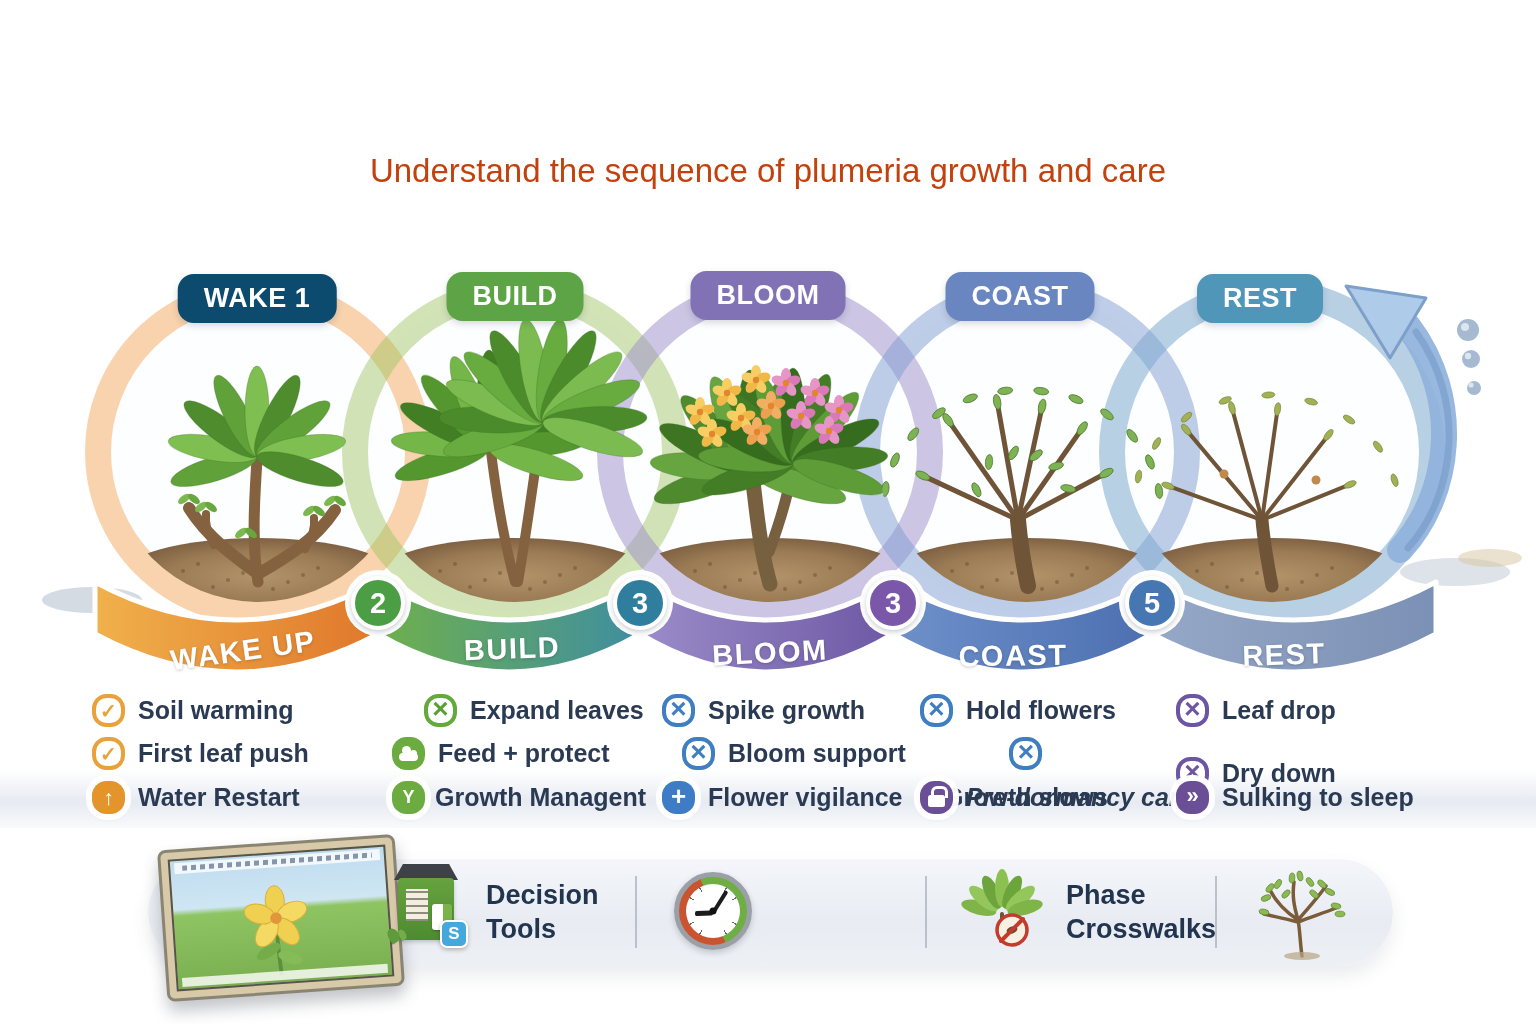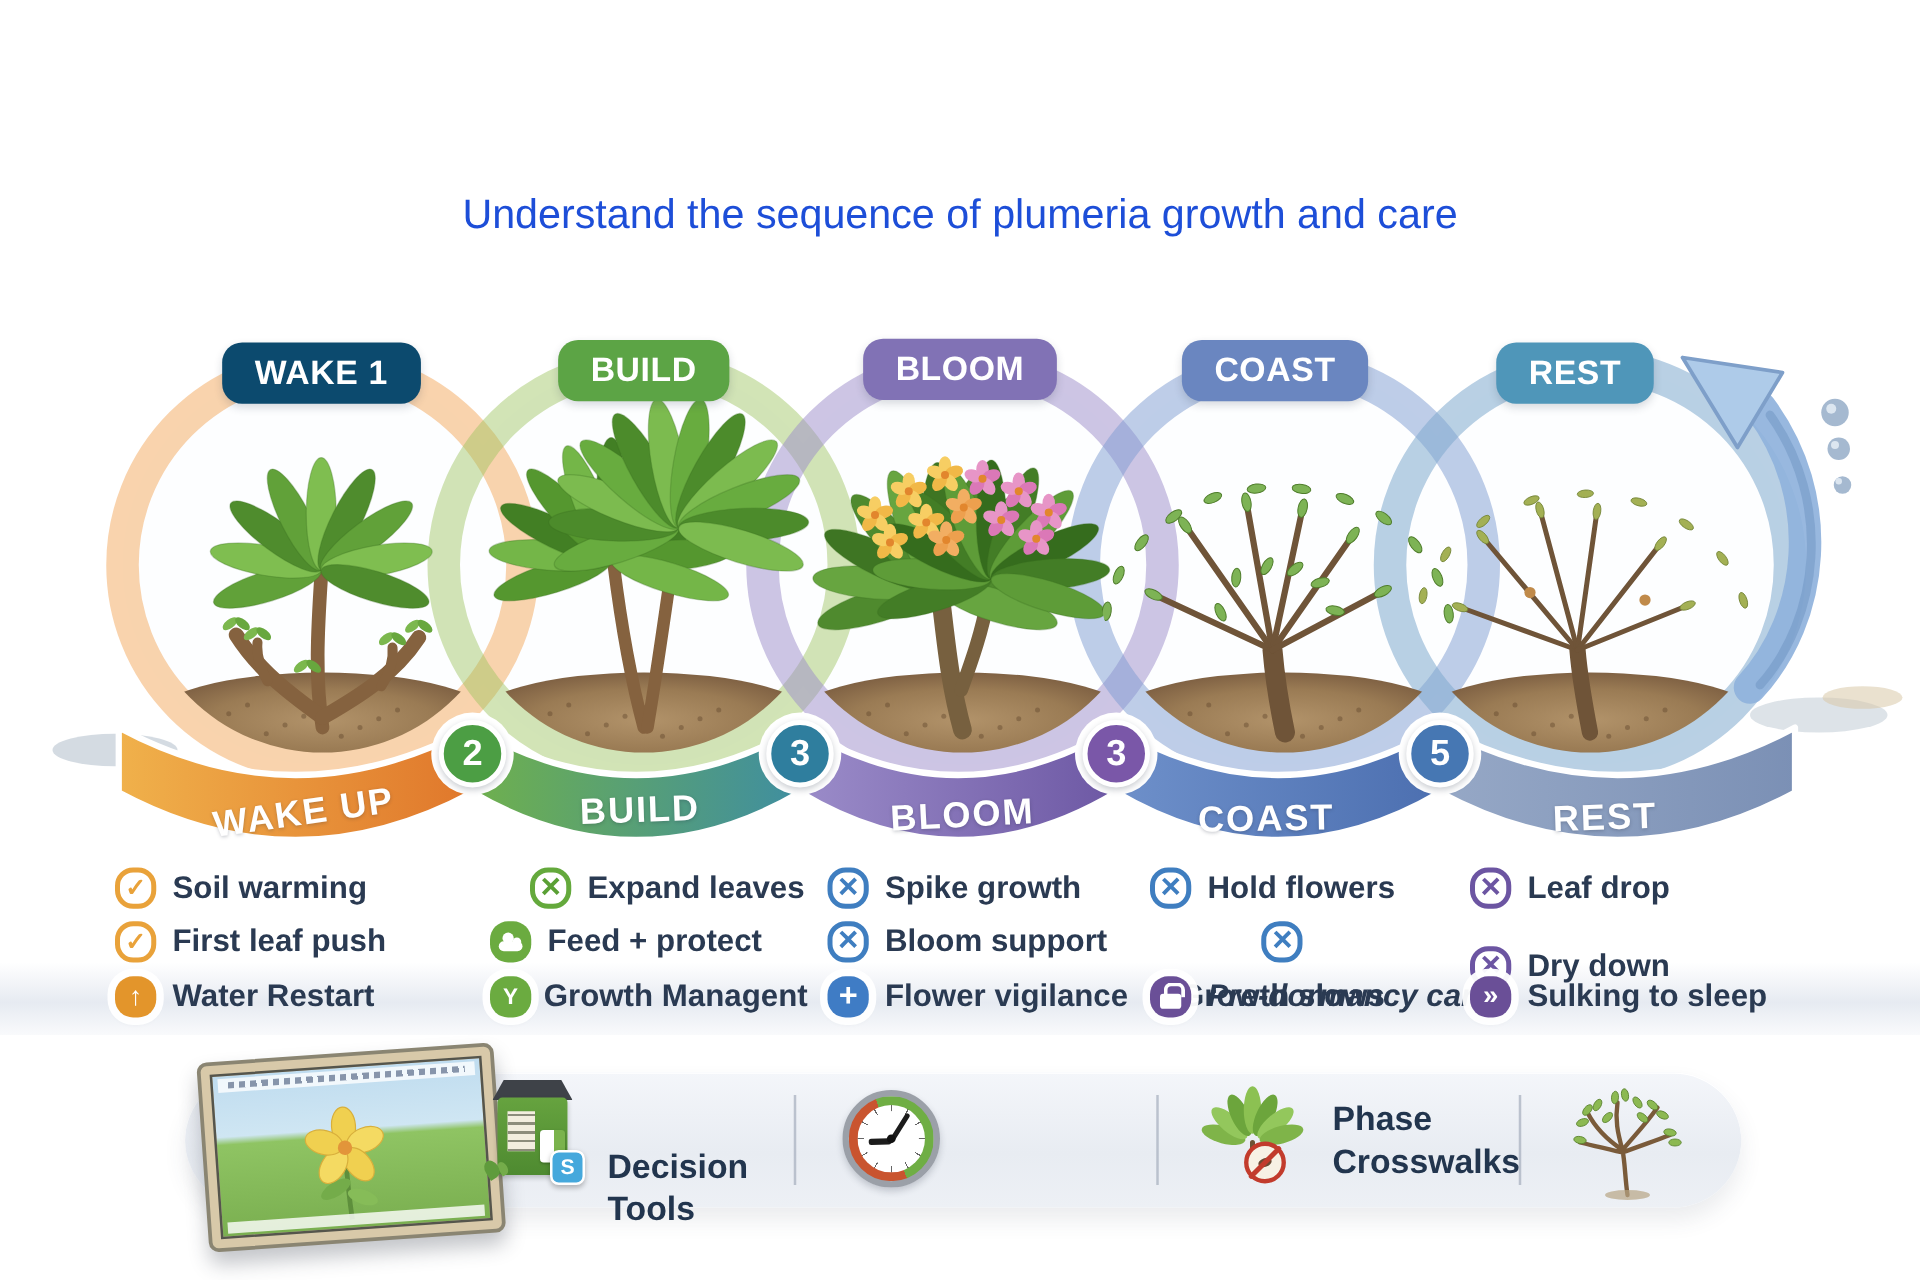--- a/index.html
+++ b/index.html
@@ -4,21 +4,21 @@
 <style>
   html,body{margin:0;padding:0;background:#fff;}
   .page{position:relative;width:1536px;height:1024px;background:#ffffff;overflow:hidden;
         font-family:"Liberation Sans",sans-serif;}
   svg#band{position:absolute;left:0;top:0;z-index:1;pointer-events:none;}
 
   
   .title{position:absolute;top:42px;left:0;width:100%;text-align:center;
          font-size:68px;font-weight:800;color:#24374F;letter-spacing:-1px;z-index:2;}
   .subtitle{position:absolute;top:152px;left:0;width:100%;text-align:center;
-         font-size:33px;font-weight:500;color:#1d4ed8;z-index:2;}
+         font-size:33px;font-weight:500;color:#c2410c;z-index:2;}
 
   
   .pill{position:absolute;transform:translateX(-50%);color:#fff;font-weight:800;font-size:27px;
         letter-spacing:.5px;padding:9px 26px;border-radius:16px;z-index:3;
         box-shadow:0 3px 7px rgba(40,50,70,.18);white-space:nowrap;}
 
   
   .rlabel{position:absolute;color:#fff;font-weight:800;font-size:29px;letter-spacing:1.5px;
           text-shadow:0 1px 3px rgba(30,40,60,.25);z-index:3;white-space:nowrap;}
   .badge{position:absolute;width:54px;height:54px;border-radius:50%;border:4px solid #fff;
@@ -527,21 +527,21 @@
     </div>
   <div class="list-item" style="left:392px;top:781px;gap:10px;">
     <span class="li-icon ic-sprout halo"></span>
     <span class="li-label">Growth Managent</span>
     </div>
 
   <div class="list-item" style="left:662px;top:694px;">
     <span class="li-icon ic-x blue"></span>
     <span class="li-label">Spike growth</span>
     </div>
-  <div class="list-item" style="left:662px;top:737px;">
+  <div class="list-item" style="left:682px;top:737px;">
     <span class="li-icon ic-x blue"></span>
     <span class="li-label">Bloom support</span>
     </div>
   <div class="list-item" style="left:662px;top:781px;">
     <span class="li-icon ic-flower halo"></span>
     <span class="li-label">Flower vigilance</span>
     </div>
 
   <div class="list-item" style="left:920px;top:694px;">
     <span class="li-icon ic-x blue"></span>
@@ -590,21 +590,21 @@
     </div>
 
     <div class="kit" style="left:240px;top:6px;">
       <div class="kit-roof"></div>
       <div class="kit-body"></div>
       <div class="kit-label"></div>
       <div class="kit-packet"></div>
       <div class="kit-leaf"></div>
       <div class="s-tile">S</div>
     </div>
-    <div class="f-label" style="left:338px;top:20px;margin-top:38px;">
+    <div class="f-label" style="left:338px;top:20px;">
       <div>Decision</div>
       <div>Tools</div>
     </div>
 
     <div class="divider" style="left:487px;top:18px;height:72px;"></div>
 
     <div class="clock" style="left:526px;top:14px;">
       <div class="face">
         <div class="hand minute"></div>
         <div class="hand hour"></div>

